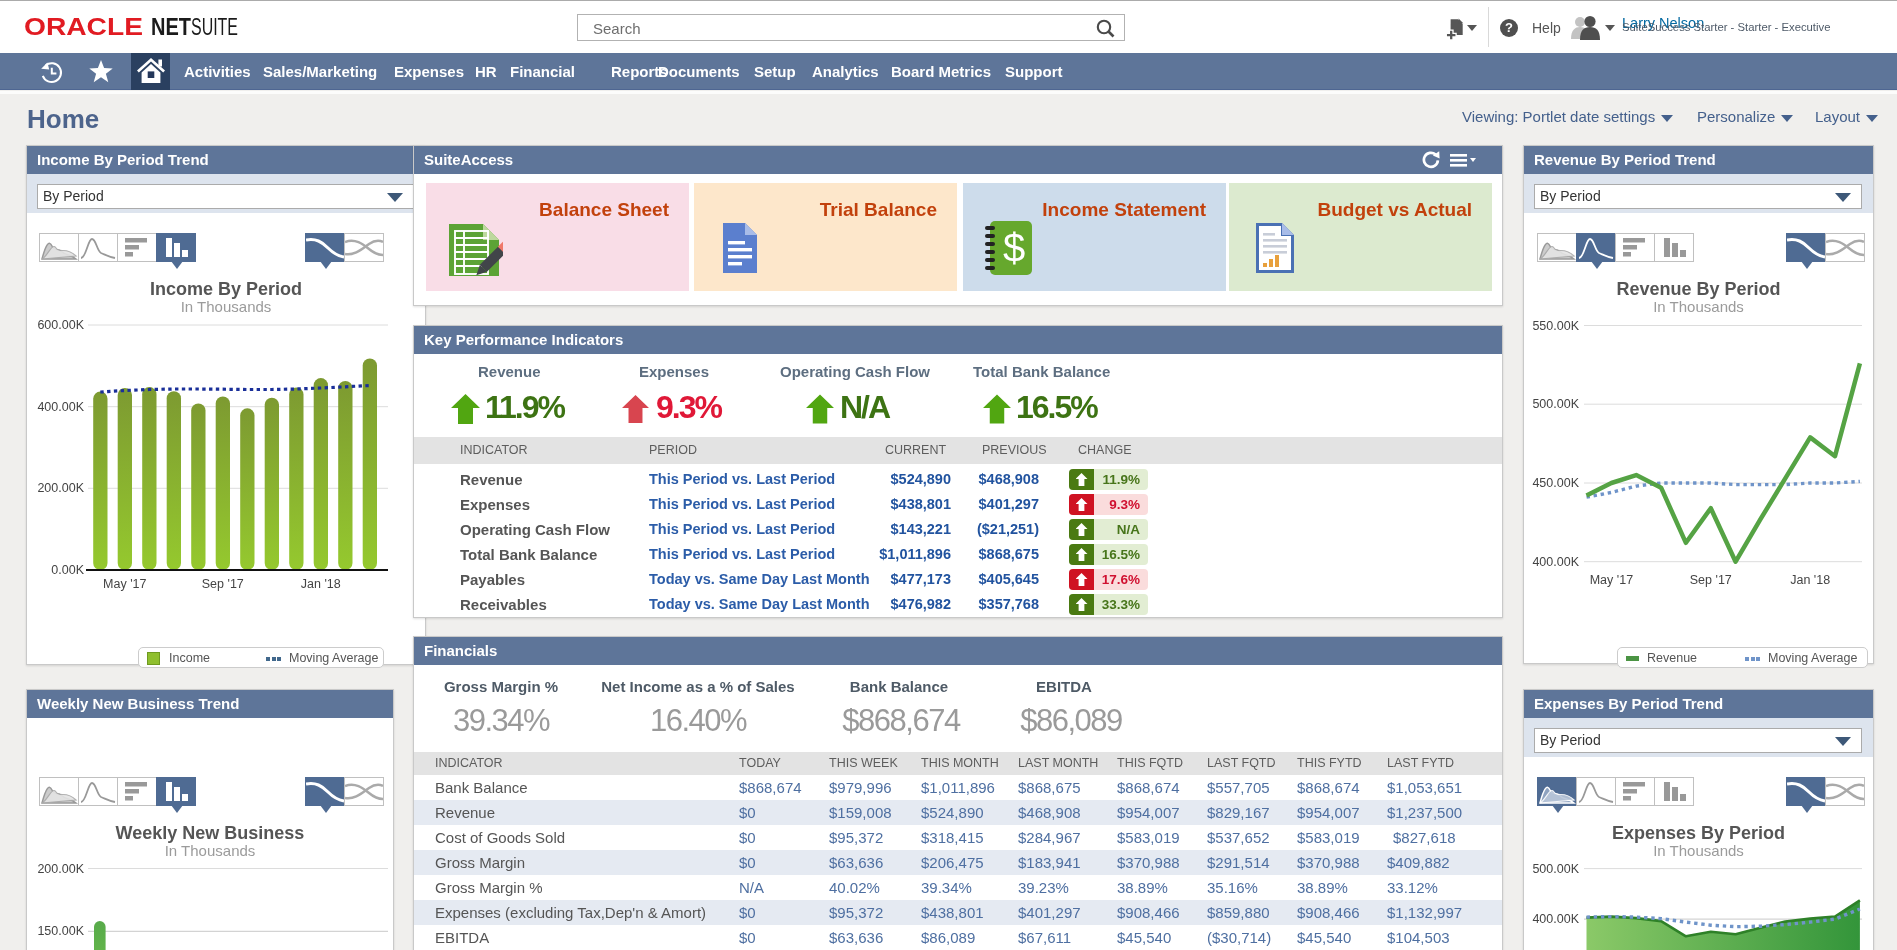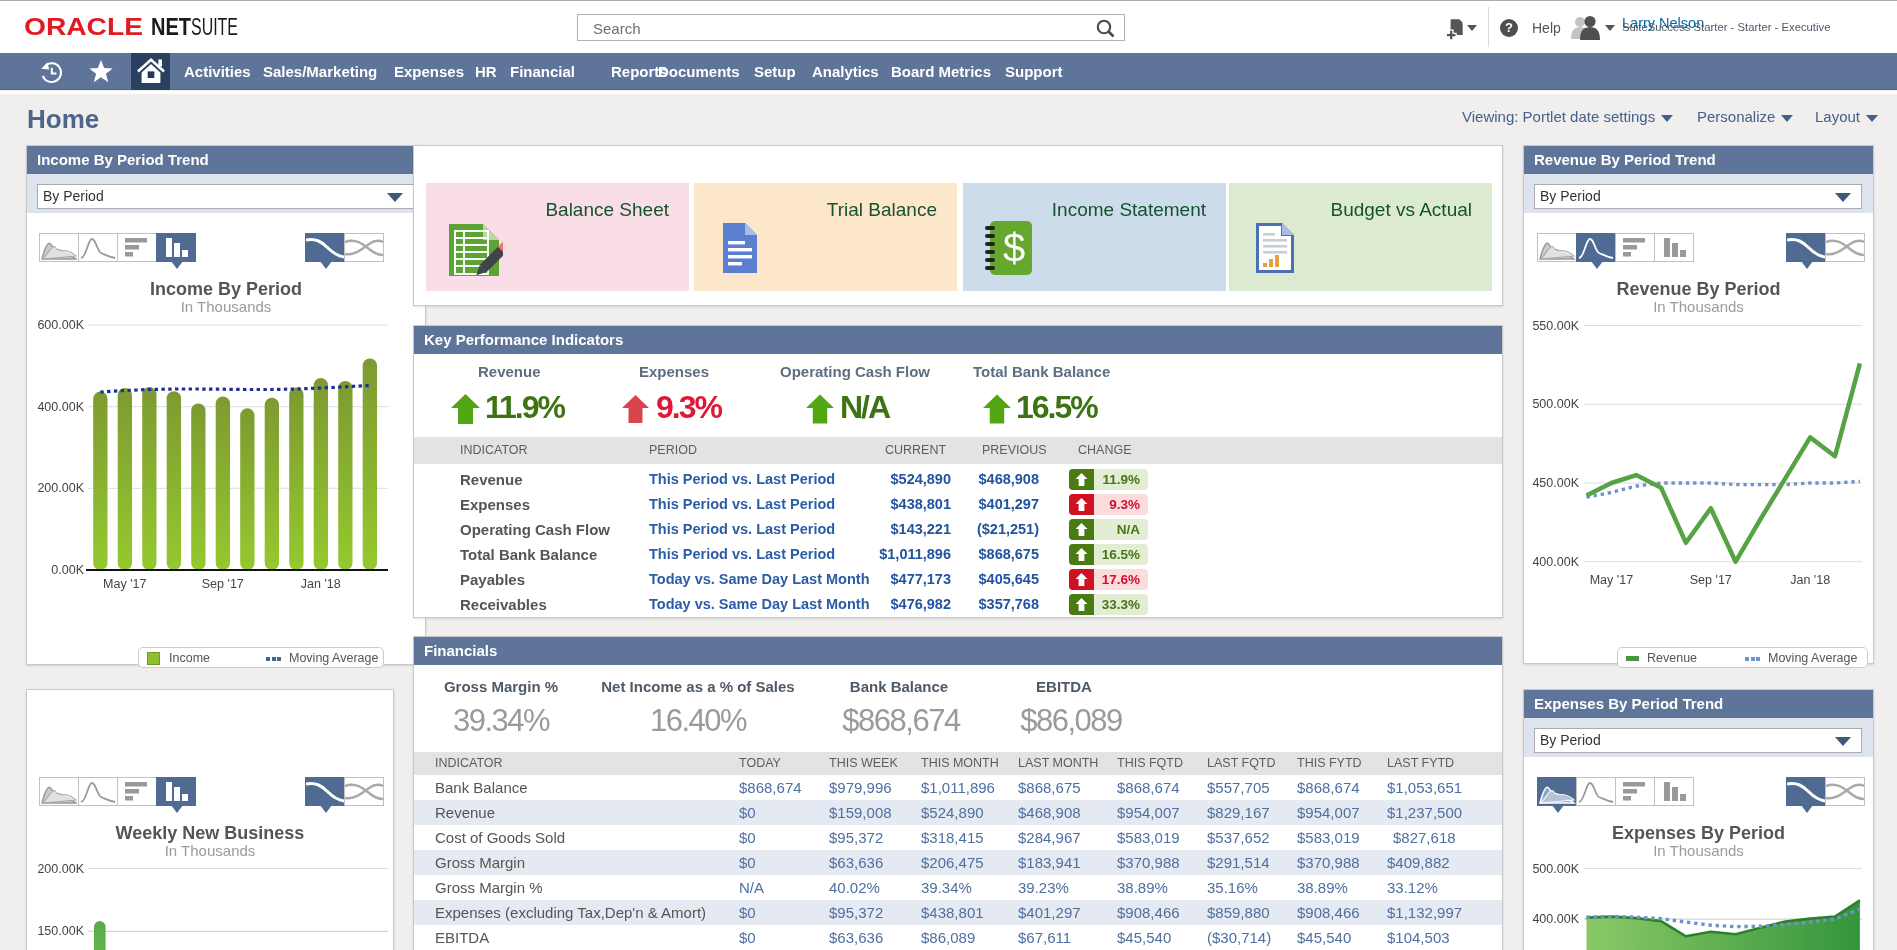--- a/index.html
+++ b/index.html
@@ -30,21 +30,21 @@
 .cbtns { position:absolute; }
 .cbtn { position:absolute; top:0; width:40px; height:29px; background:#fff; border:1px solid #c0c0c0; }
 .cbtn.sel { background:#4f6b93; border-color:#4f6b93; }
 .cbtn.sel:after { content:""; position:absolute; left:14px; bottom:-8px; border-left:6px solid transparent; border-right:6px solid transparent; border-top:8px solid #4f6b93; }
 .ctitle { position:absolute; width:100%; text-align:center; font-size:18px; font-weight:bold; color:#555; }
 .csub { position:absolute; width:100%; text-align:center; font-size:15px; color:#9b9b9b; }
 .legend { position:absolute; height:21px; background:#fff; border:1px solid #ccc; border-radius:5px; font-size:12.5px; color:#555; line-height:21px; }
 .legend span { white-space:nowrap; }
 
 .tile { position:absolute; top:37px; width:263px; height:108px; }
-.ttitle { position:absolute; right:20px; top:16px; font-size:19px; font-weight:normal; color:#14532d; }
+.ttitle { position:absolute; right:20px; top:16px; font-size:19px; font-weight:bold; color:#c2410c; }
 .ticon { position:absolute; left:17px; top:36px; }
 
 #kpi .sumlabel { position:absolute; font-size:15px; font-weight:bold; color:#5d6e80; }
 #kpi .bigpct { position:absolute; font-size:32px; font-weight:bold; letter-spacing:-2px; }
 .krow { position:absolute; left:0; width:1088px; height:25px; line-height:25px; font-size:15px; }
 .krow .ki { position:absolute; left:46px; font-weight:bold; color:#555; }
 .krow .kp { position:absolute; left:235px; font-weight:bold; color:#2b5ca8; font-size:14.5px; }
 .krow .kc { position:absolute; left:337px; width:200px; text-align:right; font-weight:bold; color:#21539f; font-size:14.5px; }
 .krow .kv { position:absolute; left:425px; width:200px; text-align:right; font-weight:bold; color:#21539f; font-size:14.5px; }
 .badge { position:absolute; left:655px; top:2px; width:79px; height:21px; border-radius:4px; }
@@ -212,20 +212,21 @@
   </svg>
   <div class="legend" style="left:111px;top:501px;width:246px;">
     <span style="position:absolute;left:8px;top:4px;width:13px;height:13px;background:#8fbf2e;border:1px solid #6f9a20;"></span>
     <span style="position:absolute;left:30px;">Income</span>
     <span style="position:absolute;left:127px;top:8.5px;width:16px;height:4px;background-image:repeating-linear-gradient(90deg,#41688c 0,#41688c 4px,transparent 4px,transparent 5.7px);"></span>
     <span style="position:absolute;left:150px;">Moving Average</span>
   </div>
 </div>
 
 <div class="panel" style="left:26px;top:689px;width:368px;height:400px;">
+  <div class="phead">Weekly New Business Trend</div>
   <div class="cbtns" style="left:12px;top:87px;">
     <div class="cbtn" style="left:0;"><svg width="38" height="27" viewBox="0 0 38 27">
           <path d="M2 25 C6 10 9 6 12 12 C15 18 18 14 21 17 C26 22 30 20 36 25 Z" fill="#ccc" stroke="#999" stroke-width="1.5"></path>
           <path d="M2 25 C8 22 12 8 16 14 C20 20 26 12 36 22 Z" fill="#e4e4e4" stroke="#aaa" stroke-width="1.2" opacity="0.9"></path>
         </svg></div>
     <div class="cbtn" style="left:39px;"><svg width="38" height="27" viewBox="0 0 38 27">
           <path d="M2 24 C7 24 9 5 13 5 C17 5 18 17 22 19 C27 21 30 23 36 24" fill="none" stroke="#999" stroke-width="1.8"></path>
         </svg></div>
     <div class="cbtn" style="left:78px;"><svg width="38" height="27" viewBox="0 0 38 27">
           <rect x="7" y="4" width="22" height="4.5" fill="#999"></rect>
@@ -260,20 +261,32 @@
     <line x1="61" y1="71.3" x2="361" y2="71.3" stroke="#c9c9c9" stroke-width="1"></line>
     <g font-size="12.5" fill="#444" text-anchor="end">
       <text x="57" y="12.5">200.00K</text>
         <text x="57" y="75.3">150.00K</text>
     </g>
     <rect x="67" y="61" width="11.6" height="70" rx="5.8" fill="url(#barw)"></rect>
   </svg>
 </div>
 
 <div class="panel" style="left:413px;top:145px;width:1090px;height:161px;">
+  <div class="phead">SuiteAccess
+    <svg style="position:absolute;right:62px;top:5px" width="18" height="18" viewBox="0 0 18 18">
+        <path d="M 13.6 3.6 A 7 7 0 1 0 15.9 9.3" fill="none" stroke="#fff" stroke-width="2.7"></path>
+        <path d="M 17.2 0.2 L 17.6 7.4 L 10.9 4.6 Z" fill="#fff"></path>
+      </svg>
+    <svg style="position:absolute;right:26px;top:8px" width="26" height="13" viewBox="0 0 26 13">
+        <rect x="0" y="0" width="17" height="2.6" fill="#fff"></rect>
+        <rect x="0" y="5" width="17" height="2.6" fill="#fff"></rect>
+        <rect x="0" y="10" width="17" height="2.6" fill="#fff"></rect>
+        <path d="M20 4 L26 4 L23 8 Z" fill="#fff"></path>
+      </svg>
+  </div>
   <div class="tile" style="left:12px;background:#f9dde7;">
     <div class="ttitle">Balance Sheet</div>
     <svg class="ticon" width="56" height="56" viewBox="0 0 56 56" style="left:21px;top:39px;">
       <path d="M2 2 H36 L52 18 V54 H2 Z" fill="#5ca335"></path>
       <path d="M36 2 L52 18 H36 Z" fill="#bdd89d"></path>
       <g stroke="#fff" stroke-width="1.9" fill="none">
         <rect x="8" y="9" width="33" height="43"></rect>
         <line x1="17" y1="9" x2="17" y2="52"></line>
         <line x1="8" y1="16" x2="41" y2="16"></line>
           <line x1="8" y1="23" x2="41" y2="23"></line>

